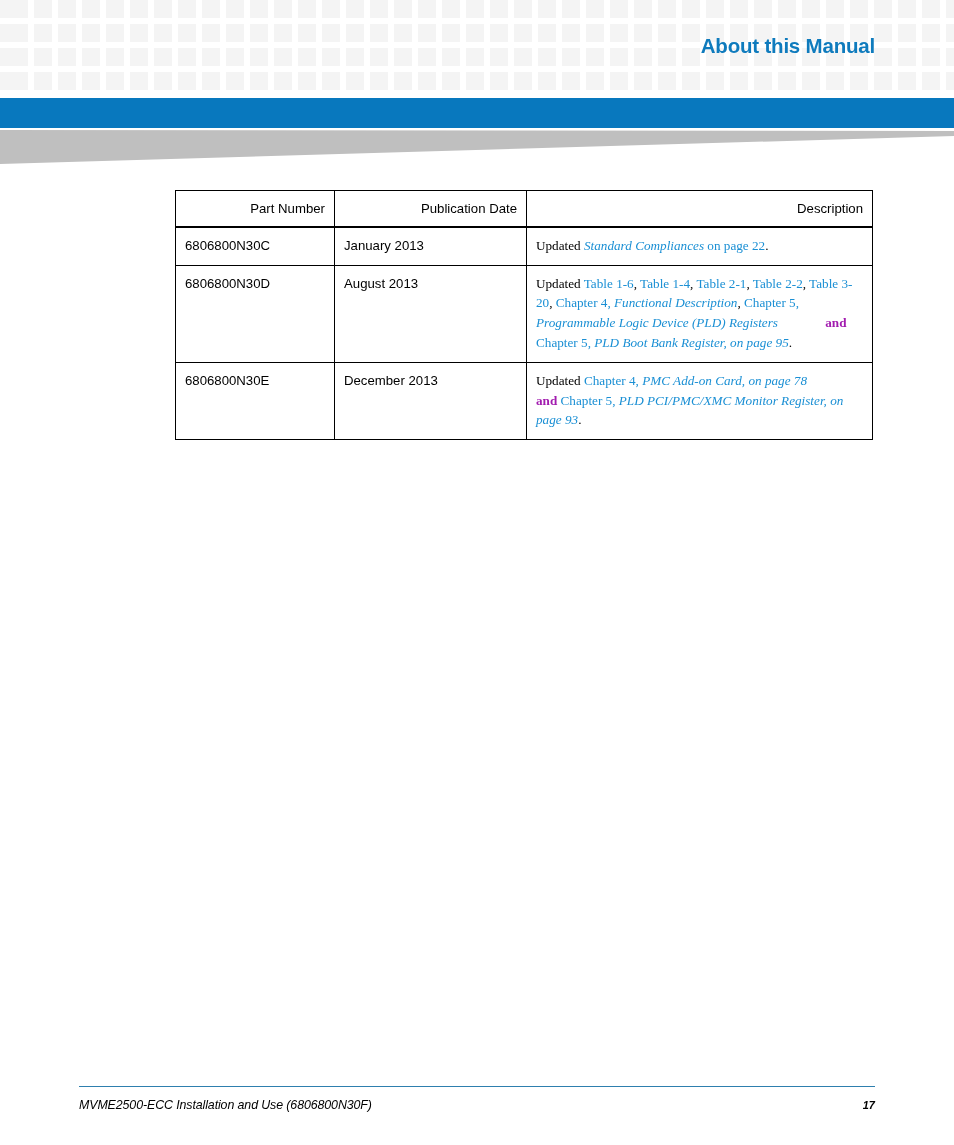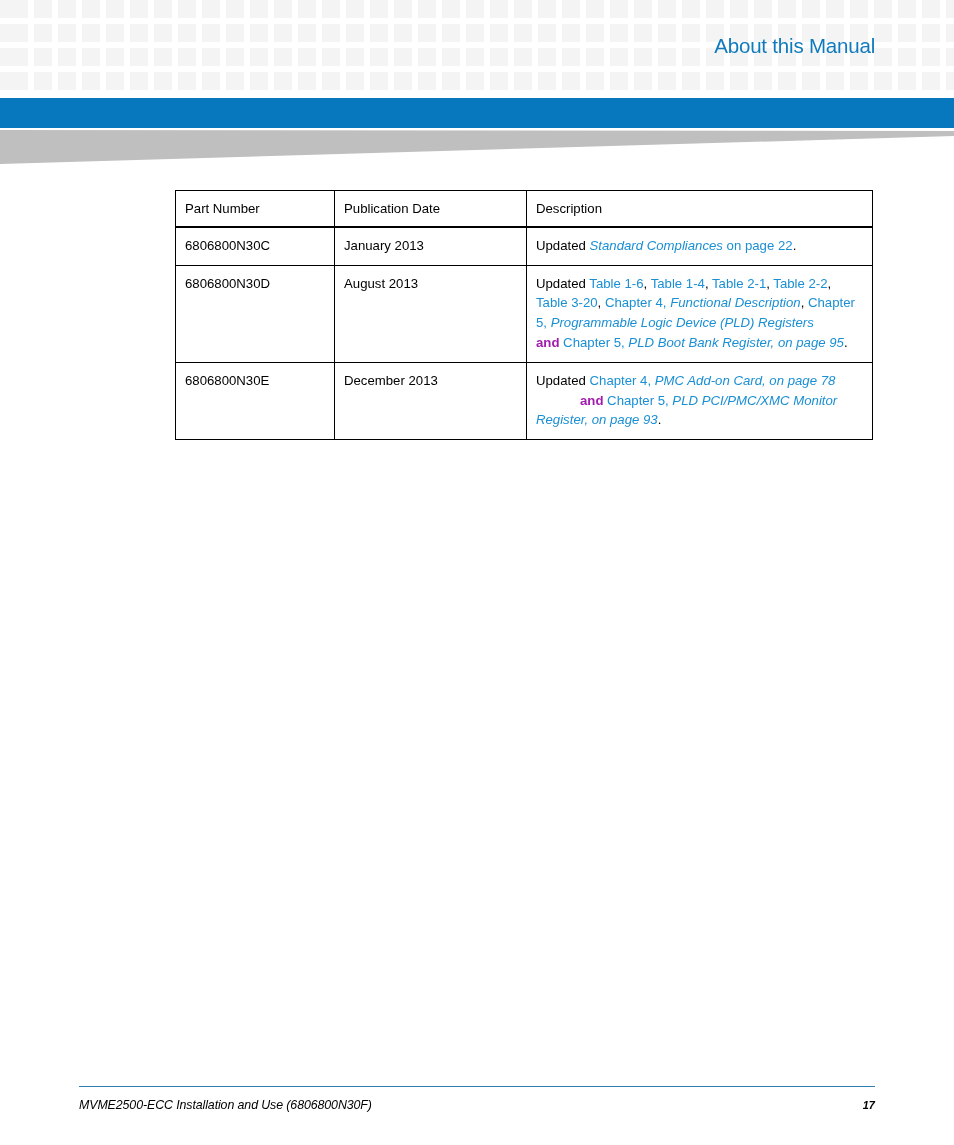--- a/index.html
+++ b/index.html
@@ -66,21 +66,21 @@
       repeating-linear-gradient(to right,
         #f4f4f4 0px, #f4f4f4 18px,
         #ffffff 18px, #ffffff 24px);
     background-position: 10px 6px;
   }
   #header-title {
     position: absolute;
     right: 79px;
     top: 34px;
     font-size: 20.5px;
-    font-weight: normal;
+    font-weight: bold;
     color: #0f7bbd;
     letter-spacing: -0.2px;
     white-space: nowrap;
     z-index: 3;
   }
   #header-blue-band {
     position: absolute;
     left: 0;
     top: 98px;
     width: 954px;
@@ -119,28 +119,29 @@
     border: 1px solid #000000;
     padding: 8px 9px 9px 9px;
     vertical-align: top;
     text-align: left;
     font-weight: normal;
     line-height: 1.50;
   }
   table.revision-table thead th {
     border-bottom: 2.5px solid #000000;
     padding-bottom: 7px;
+    text-align: right;
   }
   table.revision-table tr.thick-top td {
     border-top: 2.5px solid #000000;
   }
   table.revision-table tr.thick-bottom td {
     border-bottom: 2.5px solid #000000;
   }
-  td.desc-cell { line-height: 1.52; }
+  td.desc-cell { line-height: 1.52; font-family: Liberation Serif, serif; }
 
   .lnk {
     color: #1a8fd4;
   }
   .lnk-i {
     color: #1a8fd4;
     font-style: italic;
   }
   .it {
     font-style: italic;

